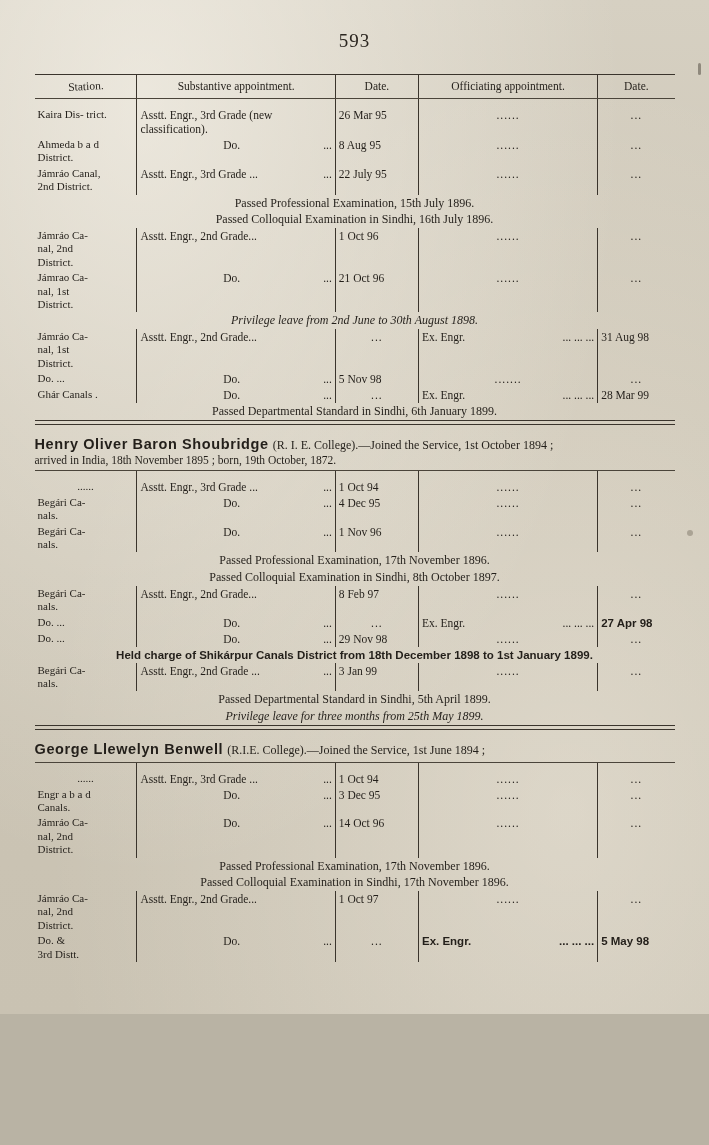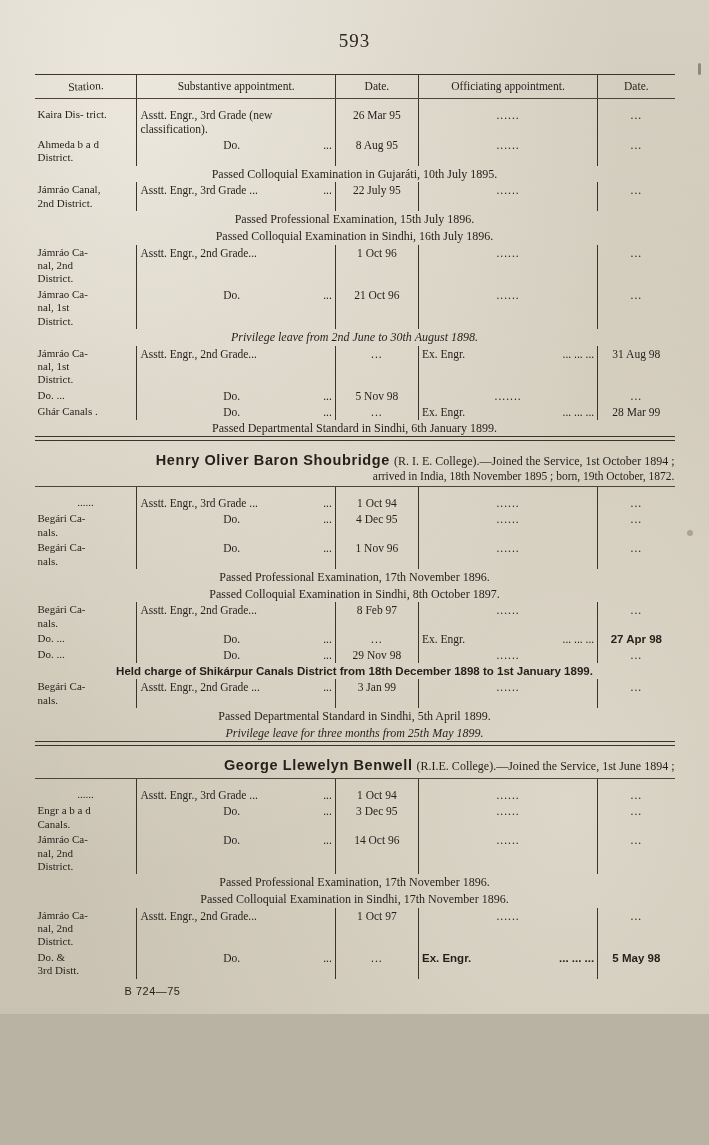--- a/index.html
+++ b/index.html
@@ -80,34 +80,34 @@
     font-size: 11px;
     line-height: 1.2;
     text-align: left;
   }
   .subst {
     text-align: left;
     font-size: 11.5px;
     white-space: nowrap;
   }
   .subst.ctr { text-align: center; }
-  .dt { text-align: center; white-space: nowrap; margin-left: 12px; }
+  .dt { white-space: nowrap; margin-left: 12px; }
   .dots { text-align: center; letter-spacing: 1px; }
   .offic { text-align: left; }
   .offic .lead { display: inline-block; min-width: 62px; }
   .note-row td {
     text-align: center;
     font-size: 12px;
     padding: 4px 0 4px 0;
   }
   .note-row td.italic { font-style: italic; font-size: 12px; }
   .spacer td { height: 6px; }
 
   .person-head {
-    text-align: right;
+    text-align: left;
     padding: 10px 0 4px 0;
   }
   .person-name {
     font-family: "Liberation Sans", sans-serif;
     font-weight: bold;
     font-size: 14.5px;
     letter-spacing: 0.6px;
   }
   .person-meta {
     font-size: 12px;
@@ -212,23 +212,20 @@
 District.</td>
           <td class="subst ctr vline-l">
             <span>Do.</span>
             <span style="float:right">...</span>
           </td>
           <td class="dt vline-l">8 Aug 95</td>
           <td class="dots vline-l">......</td>
           <td class="dots vline-l">...</td>
         </tr>
 
-        <tr class="note-row">
-          <td colspan="5">Passed Colloquial Examination in Gujaráti, 10th July 1895.</td>
-        </tr>
 
         <tr>
           <td class="station" style="white-space:pre-line">Jámráo Canal,
 2nd District.</td>
           <td class="subst vline-l">
             <span>Asstt. Engr., 3rd Grade ...</span>
             <span style="float:right">...</span>
           </td>
           <td class="dt vline-l">22 July 95</td>
           <td class="dots vline-l">......</td>
@@ -535,17 +532,16 @@
           <td class="dots vline-l">...</td>
           <td class="offic vline-l bold-sans">
             <span class="lead">Ex. Engr.</span>
             <span style="float:right">...      ...      ...</span>
           </td>
           <td class="dt vline-l bold-sans">5 May 98</td>
         </tr>
       </tbody>
     </table>
 
-    <div class="footer-sig">B 724—75</div>
 
   </div>
  </div>
 </div>
 
 </body></html>

